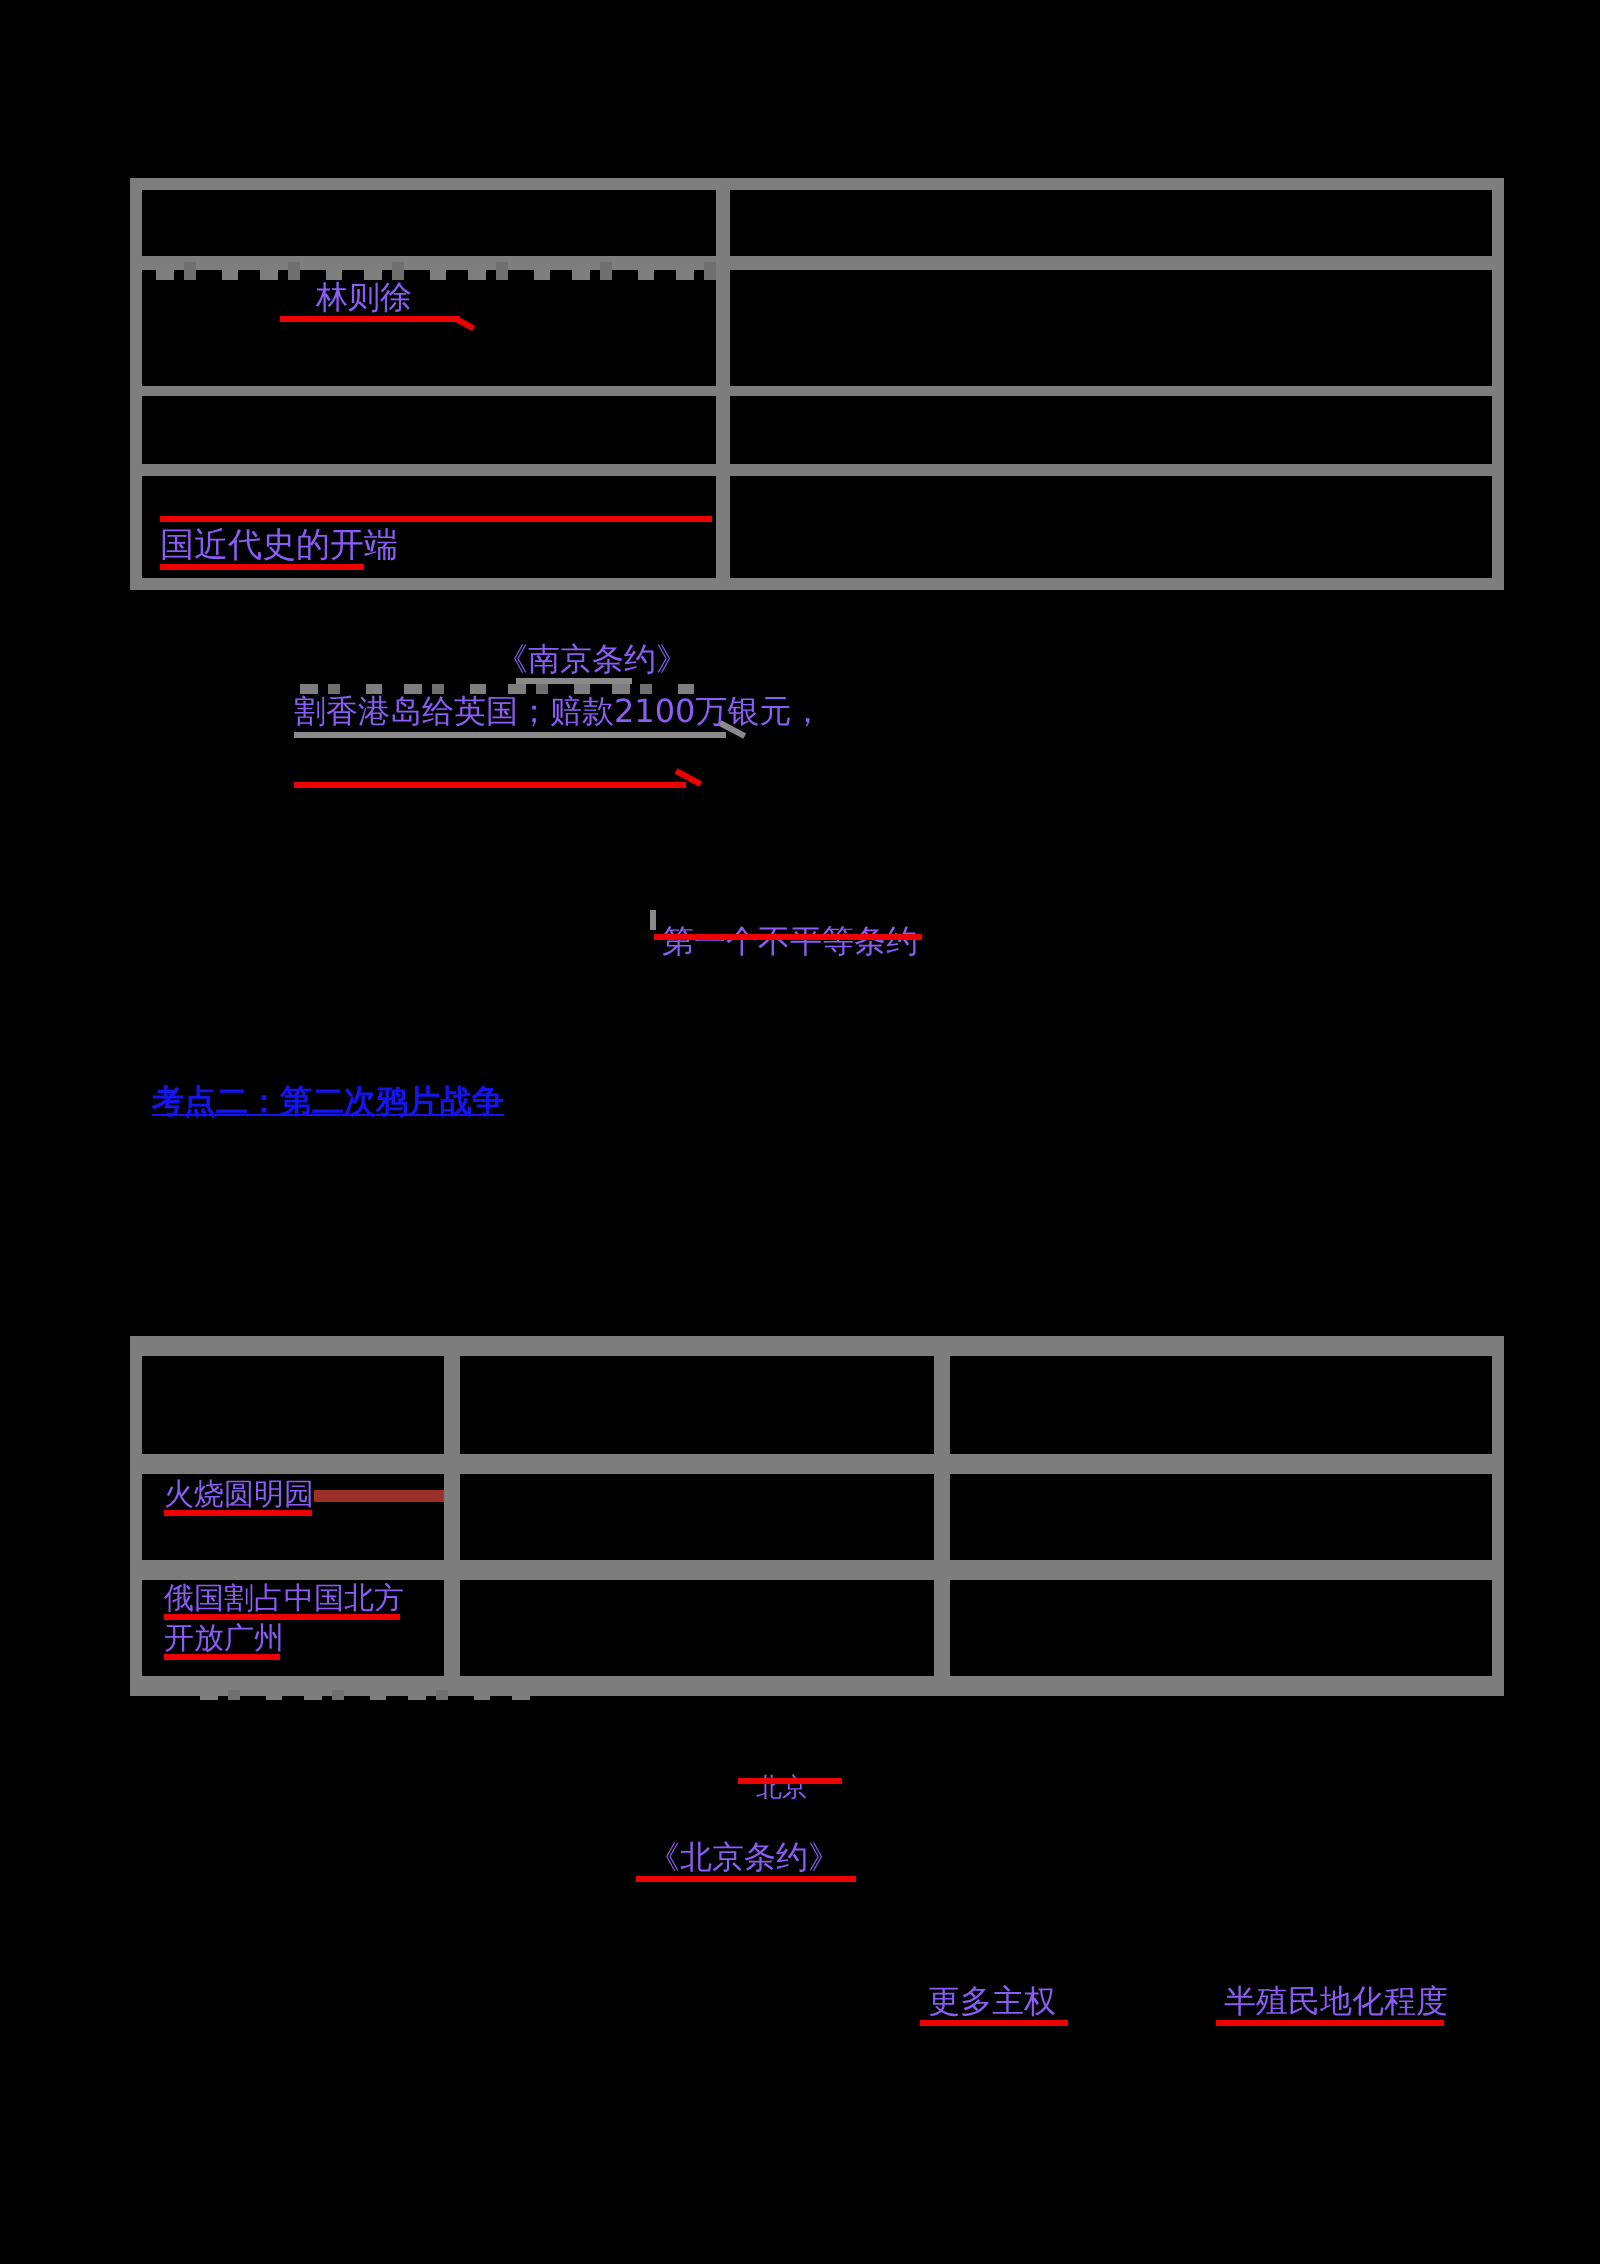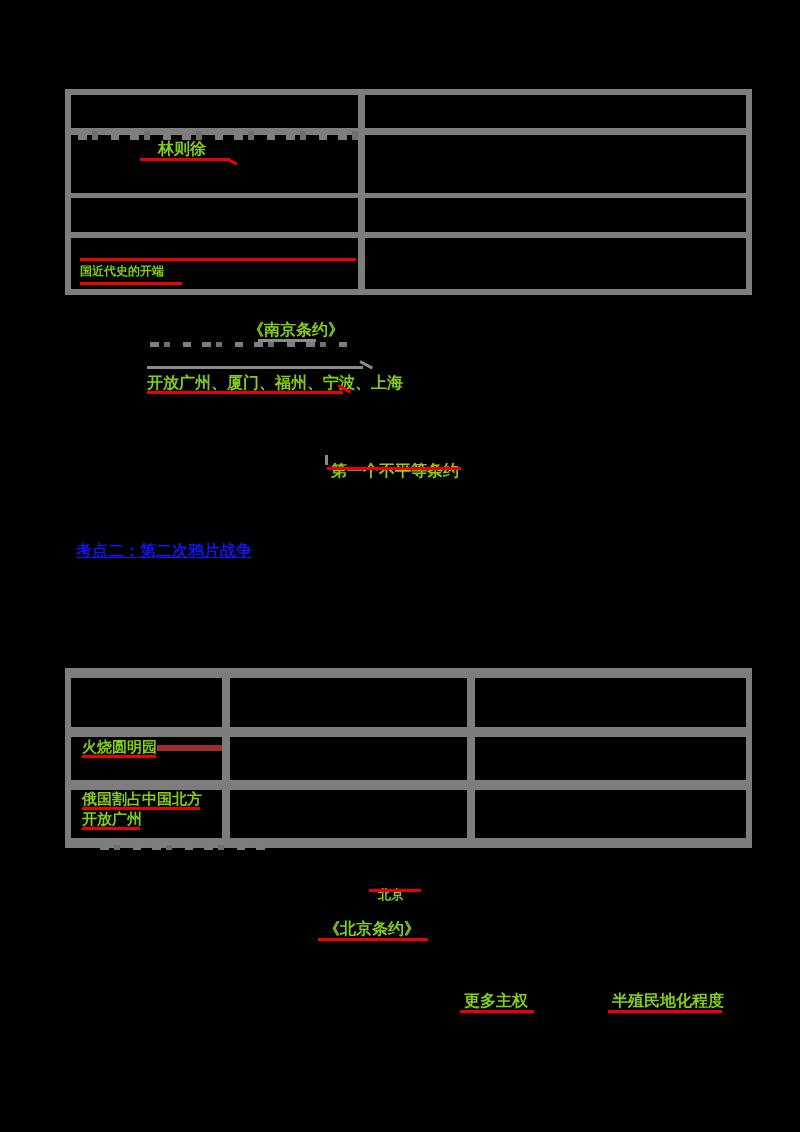--- a/index.html
+++ b/index.html
@@ -5,21 +5,21 @@
   html,body{margin:0;padding:0;background:#000;}
   #canvas{
     position:relative;width:800px;height:1132px;background:#000;overflow:hidden;
     font-family:"DejaVu Sans",sans-serif;
   }
   
   .tbl{position:absolute;background:#7d7d7d;}
   .cell{position:absolute;background:#000;}
   
   .red{
-    position:absolute;color:#84cc16;font-weight:bold;font-size:16px;line-height:1;
+    position:absolute;color:#8b5cf6;font-weight:normal;font-size:16px;line-height:1;
     white-space:nowrap;letter-spacing:0px;
   }
   .blue{
     position:absolute;color:#1414ee;font-weight:bold;font-size:16px;line-height:1;
     white-space:nowrap;
   }
   .uline{position:absolute;height:3px;background:#ee0000;}
   .uline-gray{position:absolute;height:3px;background:#8a8a8a;}
   .tail{position:absolute;width:14px;height:3px;background:#ee0000;transform:rotate(28deg);transform-origin:left center;}
   .tail-gray{position:absolute;width:14px;height:3px;background:#8a8a8a;transform:rotate(28deg);transform-origin:left center;}
@@ -55,32 +55,32 @@
     <div class="cell" style="left:300px;top:149px;width:381px;height:51px;"></div>
   </div>
 
   <div class="frag" style="left:78px;top:131px;width:284px;"></div>
 
   <span class="red" style="left:158px;top:141px;">林则徐</span>
   <div class="uline" style="left:140px;top:158px;width:90px;"></div>
   <div class="tail" style="left:228px;top:158px;width:10px;"></div>
 
   <div class="uline" style="left:80px;top:258px;width:276px;"></div>
-  <span class="red" style="left:80px;top:265px;font-size:12px;">国近代史的开端</span>
+  <span class="red" style="left:80px;top:265px;font-size:17px;">国近代史的开端</span>
   <div class="uline" style="left:80px;top:282px;width:102px;"></div>
 
   <span class="red" style="left:248px;top:322px;">《南京条约》</span>
   <div class="speck" style="left:258px;top:339px;width:58px;height:3px;"></div>
 
   <div class="frag small" style="left:150px;top:342px;width:198px;"></div>
 
+  <span class="red" style="left:147px;top:348px;">割香港岛给英国；赔款2100万银元，</span>
   <div class="uline-gray" style="left:147px;top:366px;width:216px;"></div>
   <div class="tail-gray" style="left:360px;top:360px;"></div>
 
-  <span class="red" style="left:147px;top:375px;">开放广州、厦门、福州、宁波、上海</span>
   <div class="uline" style="left:147px;top:391px;width:196px;"></div>
   <div class="tail" style="left:338px;top:384px;"></div>
 
   <div class="speck" style="left:325px;top:455px;width:3px;height:10px;"></div>
   <span class="red" style="left:331px;top:451px;margin-top:12px;">第一个不平等条约</span>
   <div class="uline" style="left:327px;top:467px;width:134px;"></div>
 
   <span class="blue" style="left:76px;top:543px;text-decoration:underline;">考点二：第二次鸦片战争</span>
 
   <div class="tbl" style="left:65px;top:668px;width:687px;height:180px;">

